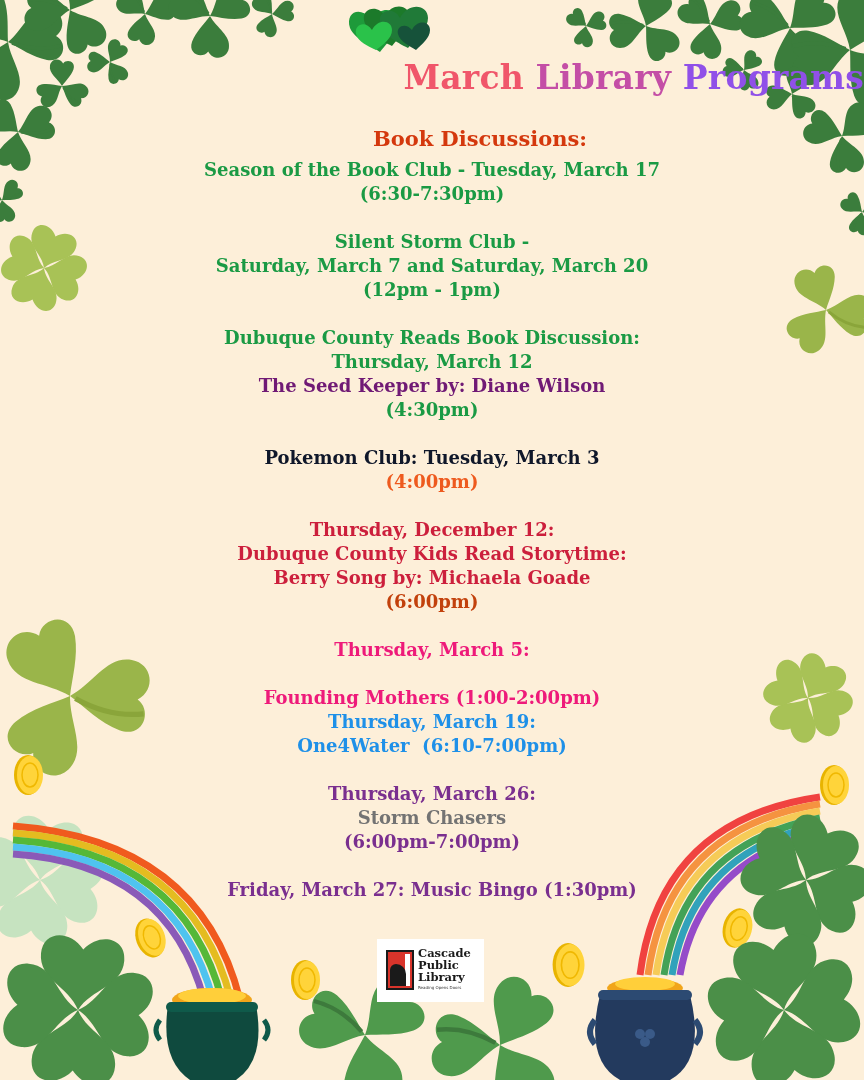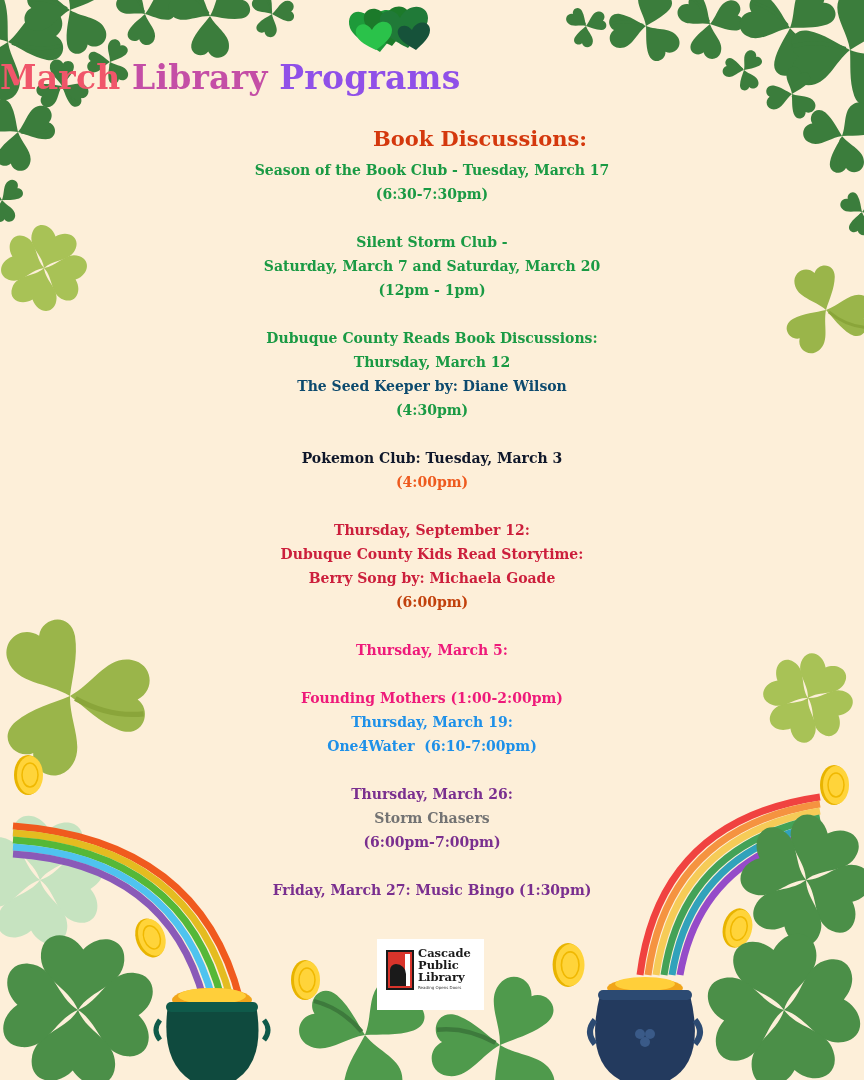--- a/index.html
+++ b/index.html
@@ -9,37 +9,37 @@
       position: relative;
       font-family: "DejaVu Serif", "Liberation Serif", serif;
     }
     .deco { position: absolute; pointer-events: none; }
     .content {
       position: absolute; left: 0; top: 0; width: 864px;
       text-align: center;
     }
     .title {
       position: absolute; left: 0; width: 864px; top: 58px;
-      font-size: 33px; font-weight: bold; text-align: left;
+      font-size: 33px; font-weight: bold; text-align: right;
       letter-spacing: 0.2px;
     }
     .title span { display: inline-block; }
     .heading {
       position: absolute; left: 0; width: 864px; top: 126px;
       font-size: 21px; font-weight: bold; text-align: center;
       color: #d4380d;
       padding-left: 48px;
     }
     .line {
       position: absolute; left: 0; width: 864px;
-      font-size: 14px; font-weight: bold; text-align: center;
+      font-size: 18px; font-weight: bold; text-align: center;
       line-height: 24px; white-space: nowrap;
     }
     .logo {
-      position: absolute; left: 377px; top: 939px; width: 107px; height: 71px;
+      position: absolute; left: 377px; top: 939px; width: 107px; height: 63px;
       background: #ffffff; box-sizing: border-box;
     }
     .logo .mark {
       position: absolute; left: 9px; top: 11px; width: 28px; height: 40px;
       background: #d9342b; border: 2px solid #1a1a1a; box-sizing: border-box;
     }
     .logo .mark .fig {
       position: absolute; left: 2px; bottom: 2px; width: 16px; height: 22px;
       background: #1a1a1a; border-radius: 6px 10px 0 0;
     }
@@ -199,29 +199,29 @@
 
   <div class="heading">Book Discussions:</div>
 
   <div class="line" style="top:158px;color:#1a9a44">Season of the Book Club - Tuesday, March 17</div>
   <div class="line" style="top:182px;color:#1a9a44">(6:30-7:30pm)</div>
 
   <div class="line" style="top:230px;color:#1a9a44">Silent Storm Club -</div>
   <div class="line" style="top:254px;color:#1a9a44">Saturday, March 7 and Saturday, March 20</div>
   <div class="line" style="top:278px;color:#1a9a44">(12pm - 1pm)</div>
 
-  <div class="line" style="top:326px;color:#1a9a44">Dubuque County Reads Book Discussions:</div>
+  <div class="line" style="top:326px;color:#1a9a44">Dubuque County Reads Book Discussion:</div>
   <div class="line" style="top:350px;color:#1a9a44">Thursday, March 12</div>
-  <div class="line" style="top:374px;color:#0c4a6e">The Seed Keeper by: Diane Wilson</div>
+  <div class="line" style="top:374px;color:#701a75">The Seed Keeper by: Diane Wilson</div>
   <div class="line" style="top:398px;color:#1a9a44">(4:30pm)</div>
 
   <div class="line" style="top:446px;color:#0f172a">Pokemon Club: Tuesday, March 3</div>
   <div class="line" style="top:470px;color:#ee5a1e">(4:00pm)</div>
 
-  <div class="line" style="top:518px;color:#cc1f3c">Thursday, September 12:</div>
+  <div class="line" style="top:518px;color:#cc1f3c">Thursday, December 12:</div>
   <div class="line" style="top:542px;color:#cc1f3c">Dubuque County Kids Read Storytime:</div>
   <div class="line" style="top:566px;color:#cc1f3c">Berry Song by: Michaela Goade</div>
   <div class="line" style="top:590px;color:#c2410c">(6:00pm)</div>
 
   <div class="line" style="top:638px;color:#ee1a7a">Thursday, March 5:</div>
   <div class="line" style="top:686px;color:#ee1a7a">Founding Mothers (1:00-2:00pm)</div>
 
   <div class="line" style="top:710px;color:#1e90e8">Thursday, March 19:</div>
   <div class="line" style="top:734px;color:#1e90e8;white-space:pre">One4Water  (6:10-7:00pm)</div>
 

